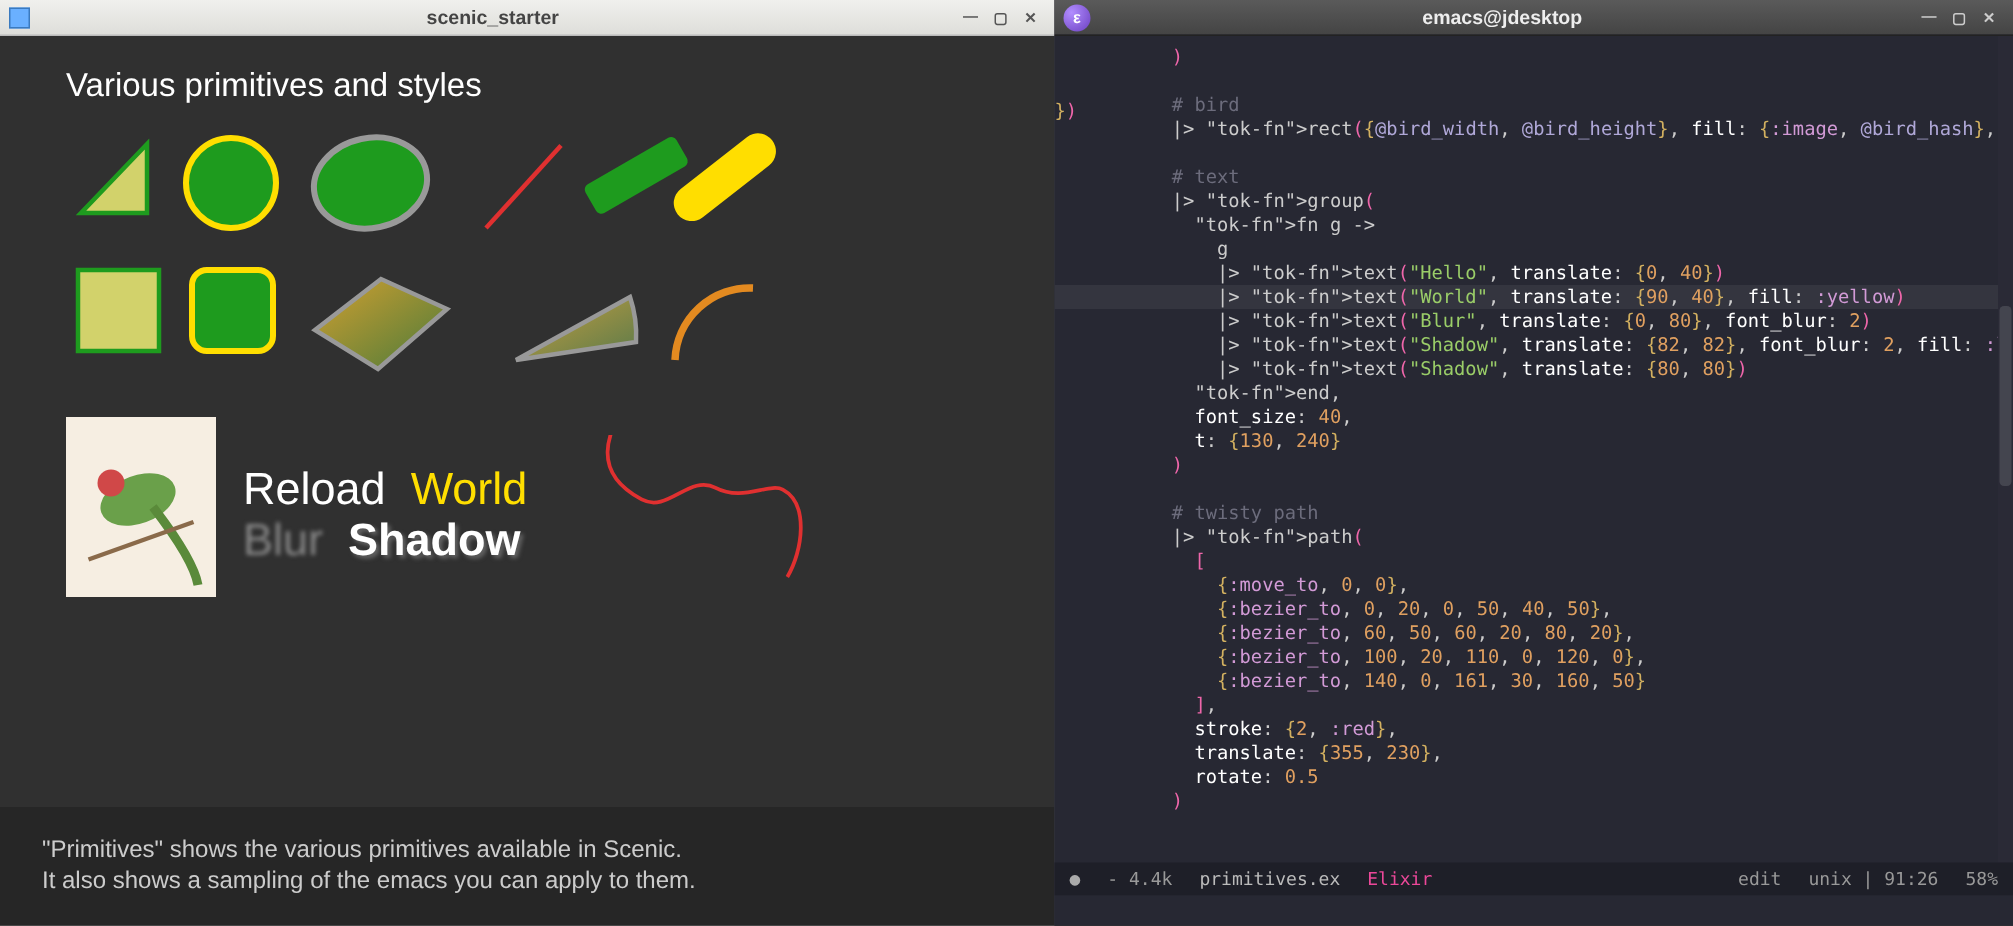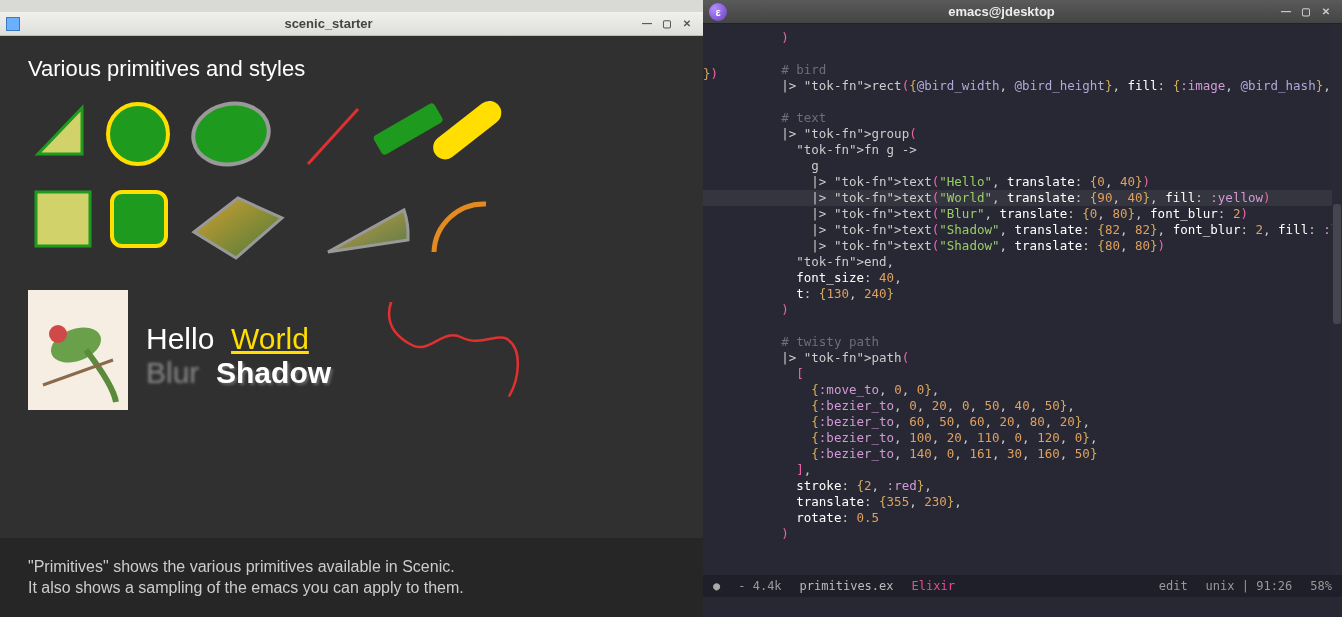--- a/index.html
+++ b/index.html
@@ -21,21 +21,20 @@
   display: flex;
   align-items: center;
   padding: 0 6px;
   font-size: 13px;
   font-weight: bold;
 }
 .titlebar-left {
   background: linear-gradient(#f0f0ed, #dededa);
   color: #444;
   border-bottom: 1px solid #bbb;
-  margin-top: 12px;
 }
 .titlebar-right {
   background: linear-gradient(#5a5a5a, #444);
   color: #eee;
   border-bottom: 1px solid #222;
 }
 .titlebar-title { flex: 1; text-align: center; }
 .win-icon {
   width: 14px; height: 14px; margin: 0 3px;
   display: inline-flex; align-items: center; justify-content: center;
@@ -61,34 +60,34 @@
   width: 154px; height: 30px; border: 2px solid #fff; background: #303030;
   color: #fff; display: flex; align-items: center; padding: 0 10px;
   justify-content: space-between; font-size: 16px;
 }
 .reload-btn {
   background: #1f6feb; color: #fff; border: none; border-radius: 4px;
   height: 30px; padding: 0 20px; font-size: 16px;
 }
 .clock { color: #fff; white-space: nowrap; font-size: 18px; }
 
-.scene-body { flex: 1; background: #303030; padding: 20px 28px; position: relative; }
+.scene-body { flex: 1; background: #303030; padding: 20px 44px; position: relative; }
 .scene-heading { font-size: 22px; color: #fff; margin-bottom: 12px; font-weight: normal; }
 .canvas { position: relative; width: 640px; height: 360px; }
 .shape { position: absolute; }
 
 .bottombar {
   background: #262626; color: #ccc; font-size: 16px;
   padding: 18px 28px; line-height: 1.35;
 }
 
 
 .text-sample { position: absolute; left: 118px; top: 228px; font-size: 30px; }
 .text-hello { color: #fff; }
-.text-world { color: #ffde00; text-decoration: underline; }
+.text-world { color: #ffde00; }
 .text-blur { color: #888; filter: blur(1.5px); }
 .text-shadow { color: #fff; text-shadow: 2px 2px 3px #666; font-weight: bold; margin-top: 40px; }
 
 
 .emacs-body {
   flex: 1; background: #272833; color: #ccc;
   font-family: "DejaVu Sans Mono", monospace; font-size: 12.5px;
   padding: 6px 0 0 0; overflow: hidden; position: relative;
 }
 .line { white-space: pre; padding-left: 18px; height: 16px; line-height: 16px; }
@@ -194,21 +193,21 @@
           <path d="M 58 60 Q 85 95 88 112" stroke="#5a8a3a" stroke-width="6" fill="none"></path>
           <path d="M 15 95 L 85 70" stroke="#8a6a4a" stroke-width="3"></path>
         </svg>
 
         <svg class="shape" style="left:324px;top:208px" width="180" height="120">
           <path d="M 20 8 C 20 28, 20 58, 60 58 C 80 58, 80 28, 100 28 C 120 28, 130 8, 140 8 C 160 8, 171 38, 170 58" fill="none" stroke="#e03030" stroke-width="2.5" transform="rotate(28 90 50)"></path>
         </svg>
 
         <div class="text-sample">
           <div>
-            <span class="text-hello">Hello</span>&nbsp;
+            <span class="text-hello">Reload</span>&nbsp;
             <span class="text-world">World</span>
           </div>
           <div>
             <span class="text-blur">Blur</span>&nbsp;
             <span class="text-shadow">Shadow</span>
           </div>
         </div>
       </div>
     </div>
 

